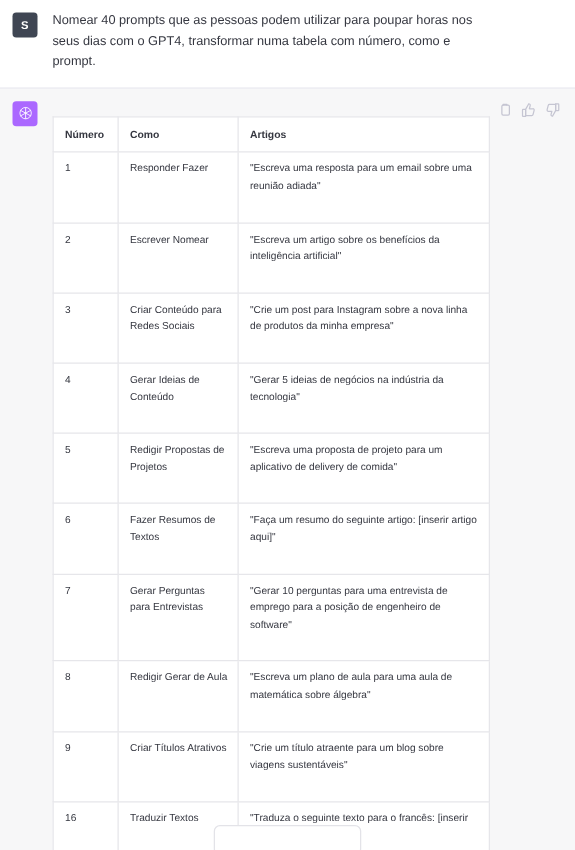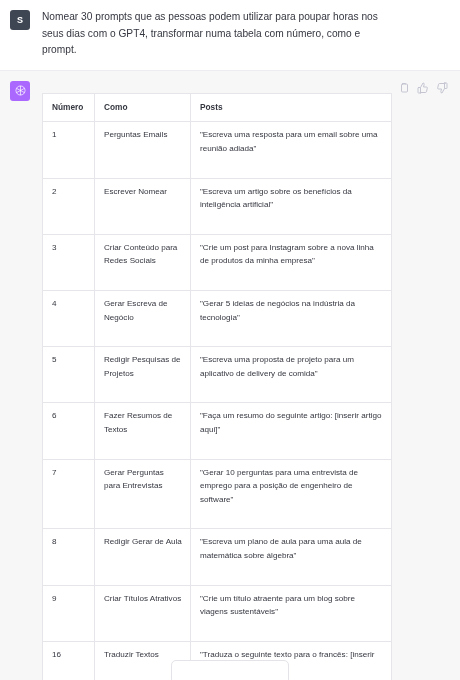--- a/index.html
+++ b/index.html
@@ -146,21 +146,21 @@
 <body>
 
 <div class="page-root">
   <div class="conversation">
 
     <div class="msg msg-user">
       <div class="avatar avatar-user">
         <span>S</span>
       </div>
       <div class="msg-body">
-        <div class="msg-text">Nomear 30 prompts que as pessoas podem utilizar para poupar horas nos seus dias com o GPT4, transformar numa tabela com número, como e prompt.</div>
+        <div class="msg-text">Nomear 40 prompts que as pessoas podem utilizar para poupar horas nos seus dias com o GPT4, transformar numa tabela com número, como e prompt.</div>
       </div>
     </div>
 
     <div class="msg msg-assistant">
       <div class="avatar avatar-assistant">
         <svg width="13" height="13" viewBox="0 0 24 24" fill="none" stroke="#ffffff" stroke-width="1.3">
           <circle cx="12" cy="12" r="8.4"></circle>
           <path d="M12 3.6v16.8M4.3 7.8l15.4 8.4M4.3 16.2l15.4-8.4"></path>
         </svg>
       </div>
@@ -171,47 +171,47 @@
           <table class="prompt-table">
             <colgroup>
               <col class="col-num">
               <col class="col-como">
               <col class="col-prompt">
             </colgroup>
             <thead>
               <tr>
                 <th>Número</th>
                 <th>Como</th>
-                <th>Posts</th>
+                <th>Artigos</th>
               </tr>
             </thead>
             <tbody id="table-body">
                 <tr>
                   <td class="cell-num">1</td>
-                  <td>Perguntas Emails</td>
+                  <td>Responder Fazer</td>
                   <td>"Escreva uma resposta para um email sobre uma reunião adiada"</td>
                 </tr>
                 <tr>
                   <td class="cell-num">2</td>
                   <td>Escrever Nomear</td>
                   <td>"Escreva um artigo sobre os benefícios da inteligência artificial"</td>
                 </tr>
                 <tr>
                   <td class="cell-num">3</td>
                   <td>Criar Conteúdo para Redes Sociais</td>
                   <td>"Crie um post para Instagram sobre a nova linha de produtos da minha empresa"</td>
                 </tr>
                 <tr>
                   <td class="cell-num">4</td>
-                  <td>Gerar Escreva de Negócio</td>
+                  <td>Gerar Ideias de Conteúdo</td>
                   <td>"Gerar 5 ideias de negócios na indústria da tecnologia"</td>
                 </tr>
                 <tr>
                   <td class="cell-num">5</td>
-                  <td>Redigir Pesquisas de Projetos</td>
+                  <td>Redigir Propostas de Projetos</td>
                   <td>"Escreva uma proposta de projeto para um aplicativo de delivery de comida"</td>
                 </tr>
                 <tr>
                   <td class="cell-num">6</td>
                   <td>Fazer Resumos de Textos</td>
                   <td>"Faça um resumo do seguinte artigo: [inserir artigo aqui]"</td>
                 </tr>
                 <tr>
                   <td class="cell-num">7</td>
                   <td>Gerar Perguntas para Entrevistas</td>

